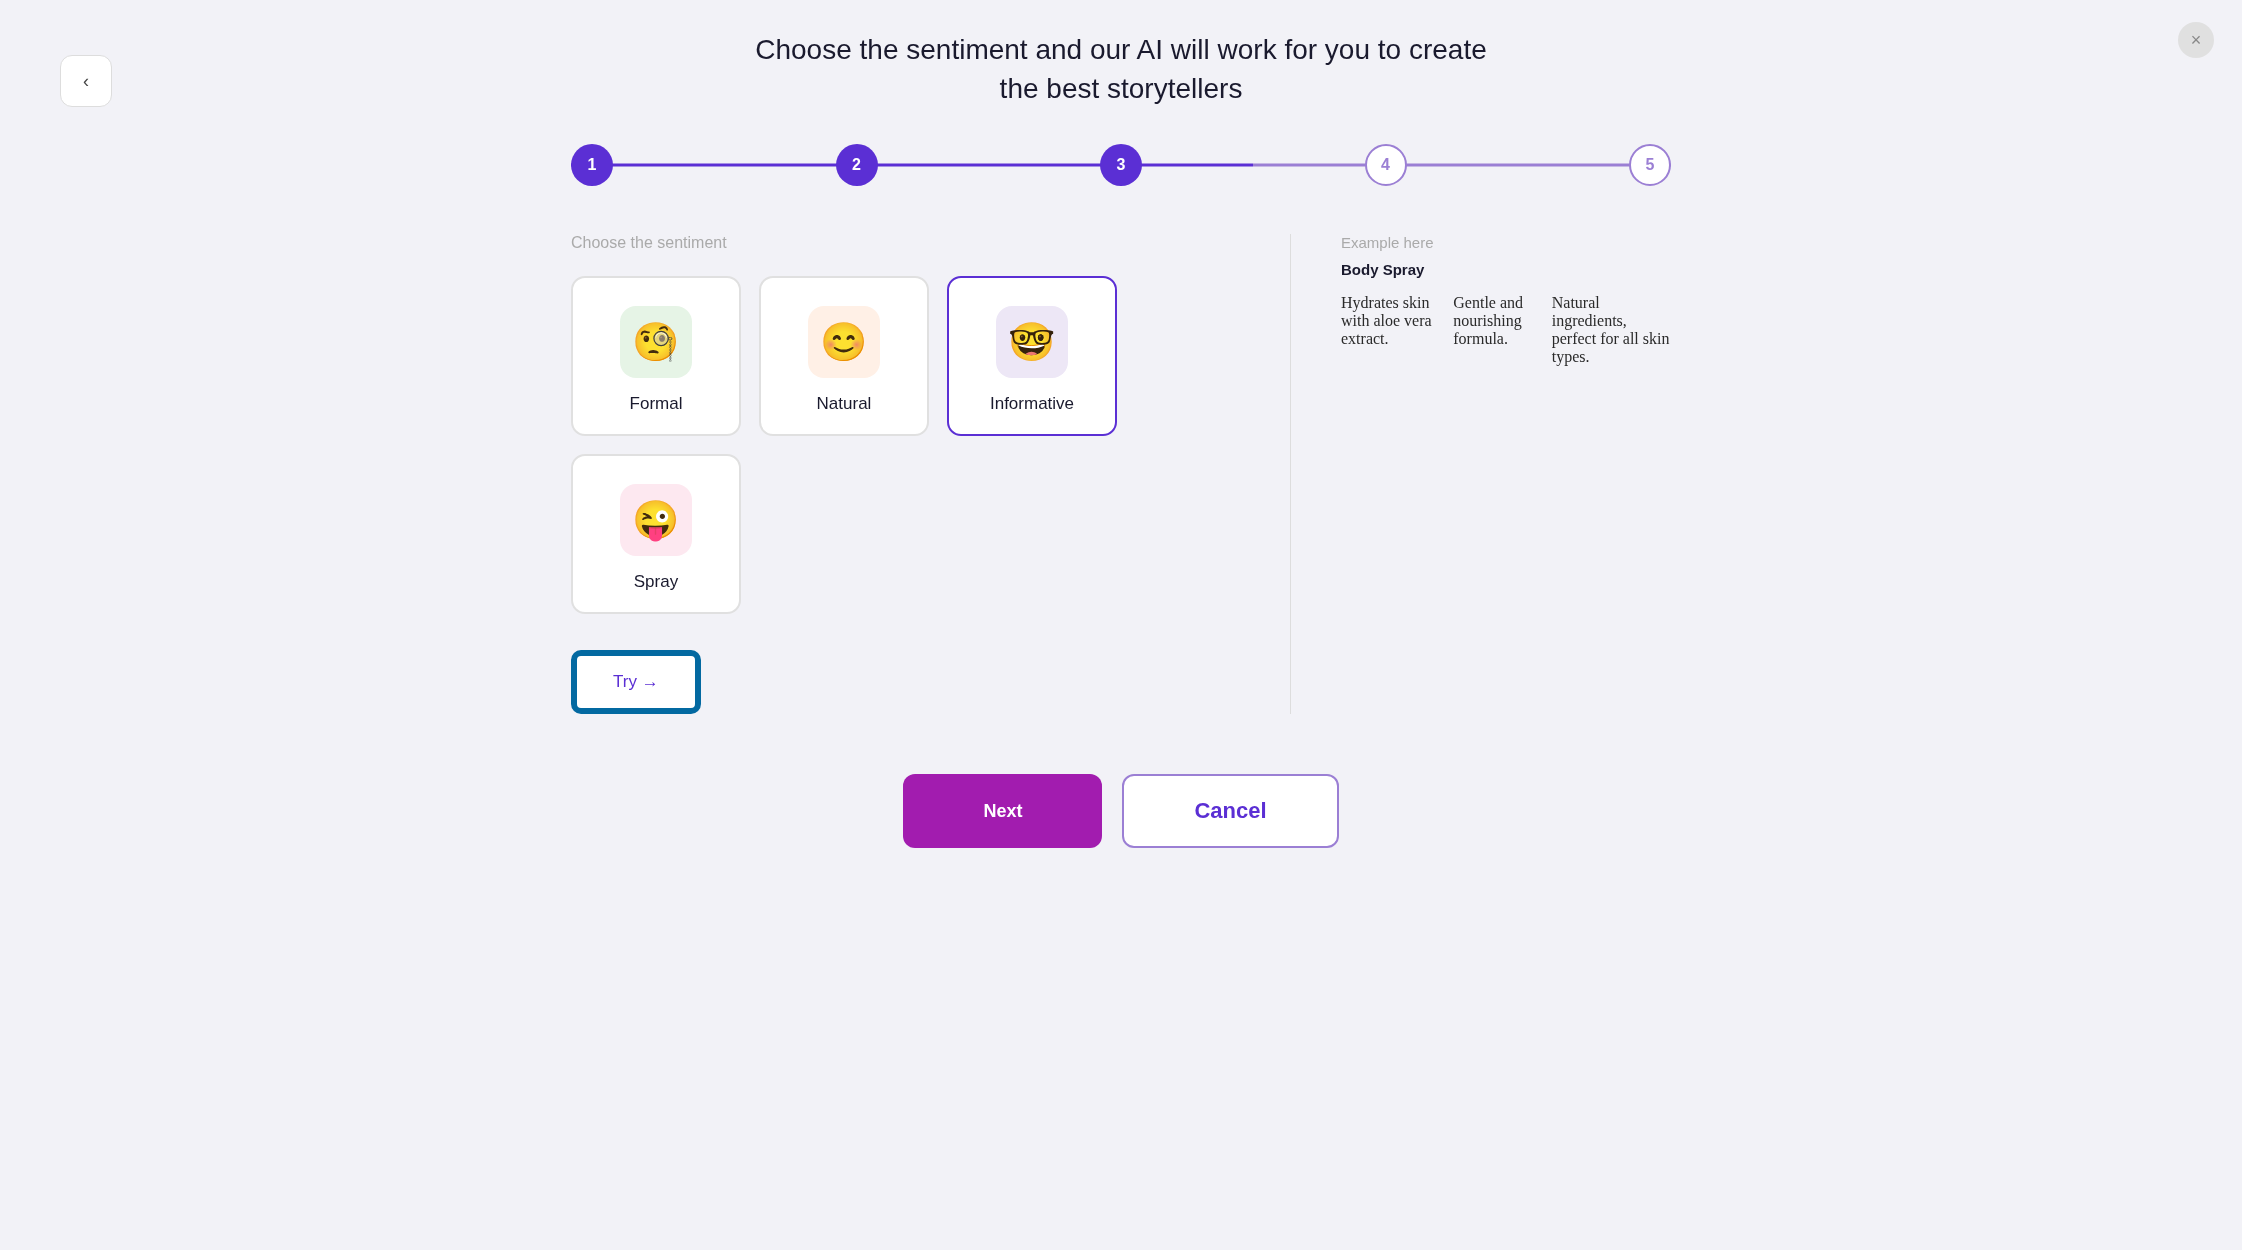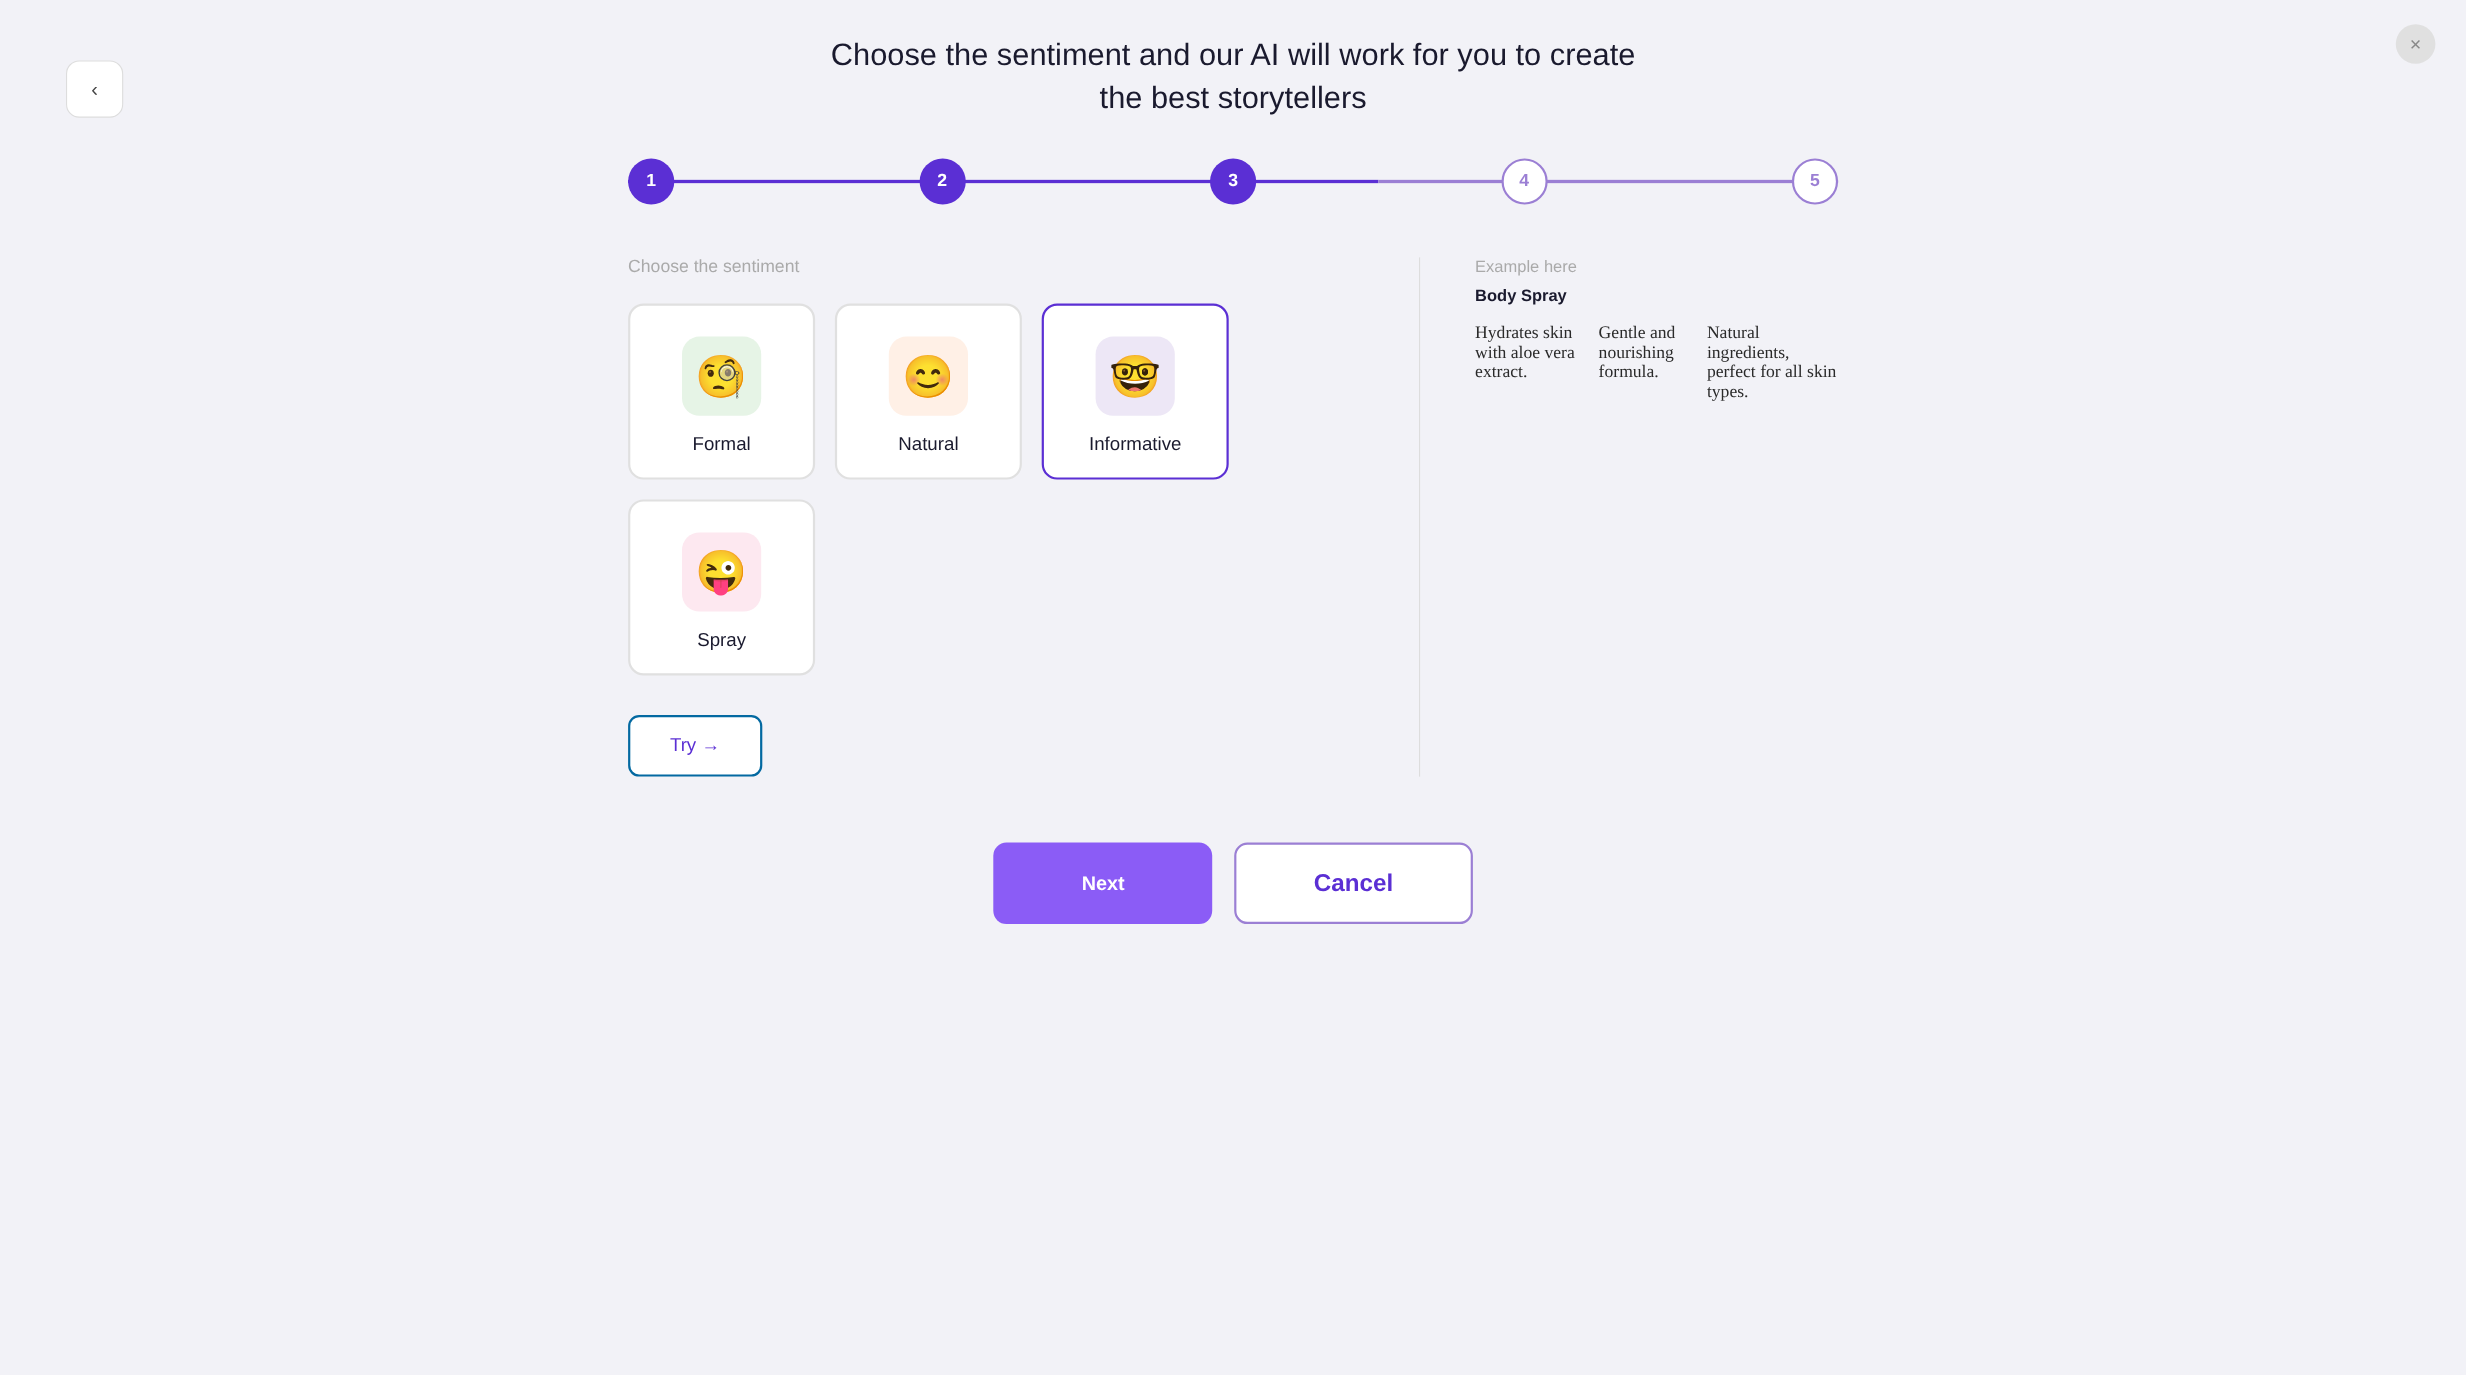--- a/index.html
+++ b/index.html
@@ -187,21 +187,21 @@
 
     .sentiment-label {
       font-size: 17px;
       font-weight: 500;
       color: #1a1a2e;
     }
 
     
     .try-btn {
       margin-top: 36px;
-      border: 2px solid #0369a1;
+      border: 6px solid #0369a1;
       background: white;
       color: #5b2fd4;
       border-radius: 10px;
       padding: 16px 36px;
       font-size: 17px;
       font-weight: 500;
       cursor: pointer;
       display: inline-flex;
       align-items: center;
       gap: 8px;
@@ -247,21 +247,21 @@
     }
 
     
     .bottom-buttons {
       display: flex;
       gap: 20px;
       margin-top: 60px;
     }
 
     .btn-next {
-      background: #8b5cf6;
+      background: #a21caf;
       color: white;
       border: none;
       border-radius: 12px;
       padding: 22px 80px;
       font-size: 18px;
       font-weight: 600;
       cursor: pointer;
     }
 
     .btn-cancel {

